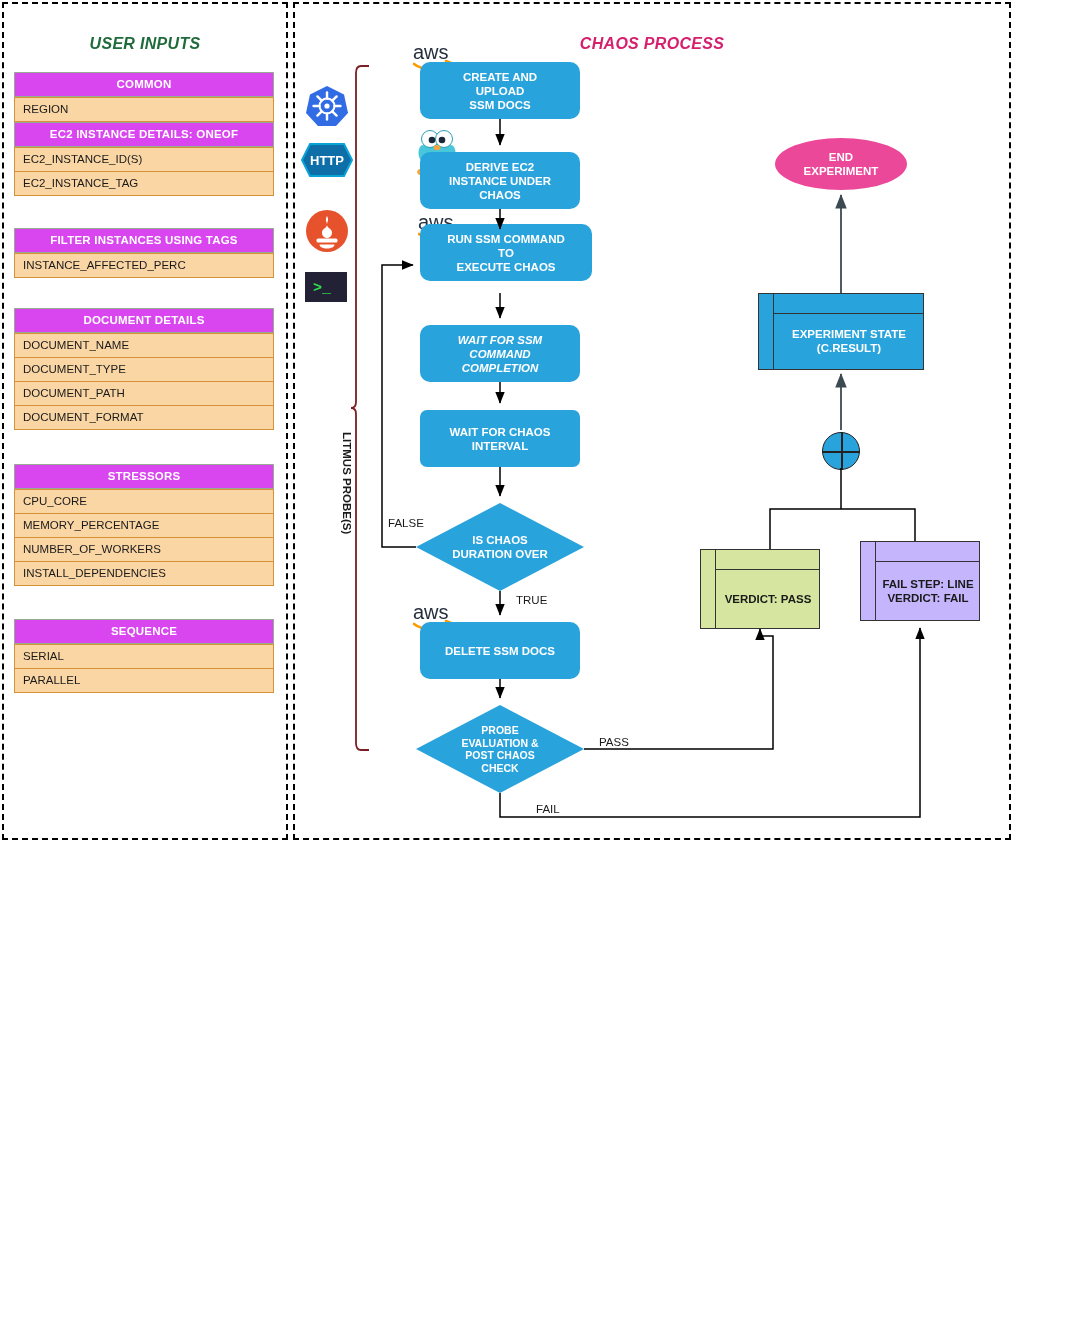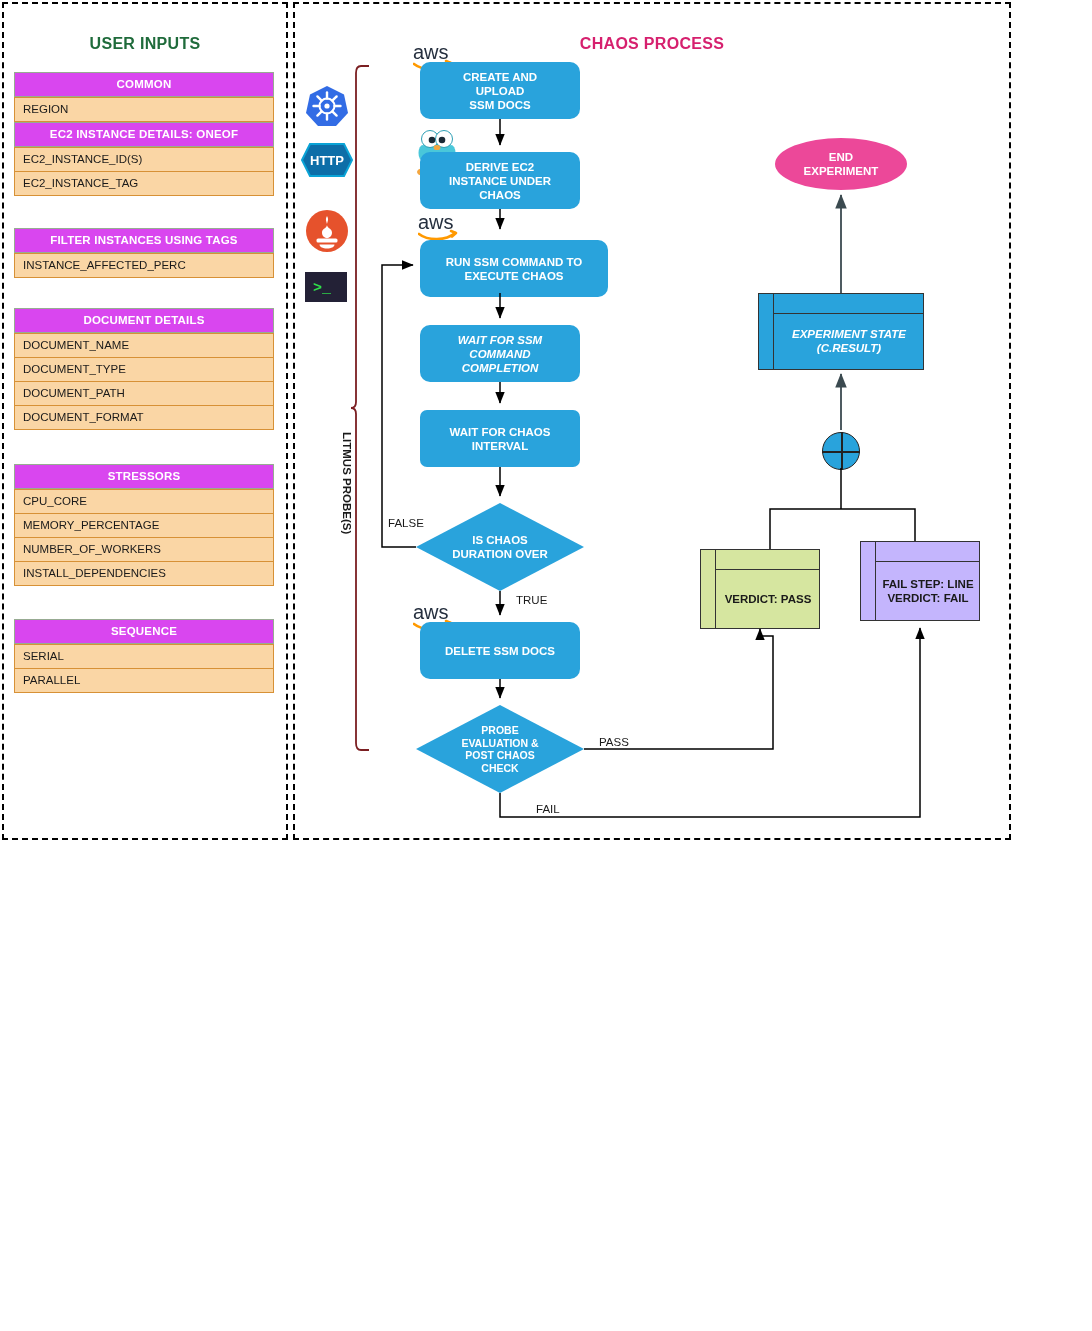--- a/index.html
+++ b/index.html
@@ -2,21 +2,21 @@
 <html><head>
 <meta charset="utf-8">
 <style>
   html,body{margin:0;padding:0;background:#ffffff;}
   body{width:1092px;height:1331px;position:relative;font-family:"Liberation Sans",sans-serif;overflow:hidden;}
 
   .panel{position:absolute;border:2px dashed #000;box-sizing:border-box;background:#fff;}
   #inputs-panel{left:2px;top:2px;width:286px;height:838px;}
   #process-panel{left:293px;top:2px;width:718px;height:838px;}
 
-  .panel-title{position:absolute;width:100%;text-align:center;font-weight:bold;font-size:16px;letter-spacing:.3px;}
+  .panel-title{position:absolute;width:100%;text-align:center;font-weight:bold;font-size:16px;letter-spacing:.3px;font-style:italic;}
   #inputs-title{top:31px;color:#1f6b3b;}
   #process-title{top:31px;color:#d6206e;}
 
   
   .tbl{position:absolute;left:14px;width:260px;}
   .hdr{background:#d946ef;color:#fff;font-weight:bold;font-size:11.5px;text-align:center;
        padding:5px 0 6px;border:1px solid #97ab92;box-sizing:border-box;letter-spacing:.2px;}
   .row{background:#fad6a5;color:#1a1a1a;font-size:11.5px;text-align:left;padding:5px 0 6px 8px;
        border:1px solid #d79136;border-top:none;box-sizing:border-box;}
   .row.first{border-top:1px solid #d79136;}
@@ -188,21 +188,21 @@
 <div class="node" style="left:420px;top:62px;width:160px;height:57px;">
   <span style="white-space:pre-line;">CREATE AND UPLOAD
 SSM DOCS</span>
 </div>
 
 <div class="node" style="left:420px;top:152px;width:160px;height:57px;">
   <span style="white-space:pre-line;">DERIVE EC2
 INSTANCE UNDER CHAOS</span>
 </div>
 
-<div class="node" style="left:420px;top:240px;width:188px;height:57px;">
+<div class="node" style="left:420px;top:224px;width:172px;height:57px;">
   <span style="white-space:pre-line;">RUN SSM COMMAND TO
 EXECUTE CHAOS</span>
 </div>
 
 <div class="node" style="left:420px;top:325px;width:160px;height:57px;font-style:italic;">
   <span style="white-space:pre-line;">WAIT FOR SSM COMMAND
 COMPLETION</span>
 </div>
 
 <div class="node" style="left:420px;top:410px;width:160px;height:57px;border-radius:7px;">
@@ -233,21 +233,21 @@
 </div>
 
 <div class="ellipse" style="left:775px;top:138px;width:132px;height:52px;">
   <span style="white-space:pre-line;">END
 EXPERIMENT</span>
 </div>
 
 <div class="comp" style="left:758px;top:293px;width:166px;height:77px;background:#29a3dc;">
   <div class="bar-l"></div>
   <div class="bar-t"></div>
-  <div class="txt" style="color:#fff;font-style:italic;">EXPERIMENT STATE
+  <div class="txt" style="color:#fff;">EXPERIMENT STATE
 (C.RESULT)</div>
 </div>
 
 <div class="circle-join" style="left:822px;top:432px;">
   <div class="h"></div>
     <div class="v"></div>
 </div>
 
 <div class="comp" style="left:700px;top:549px;width:120px;height:80px;background:#d6e6a0;">
   <div class="bar-l"></div>

